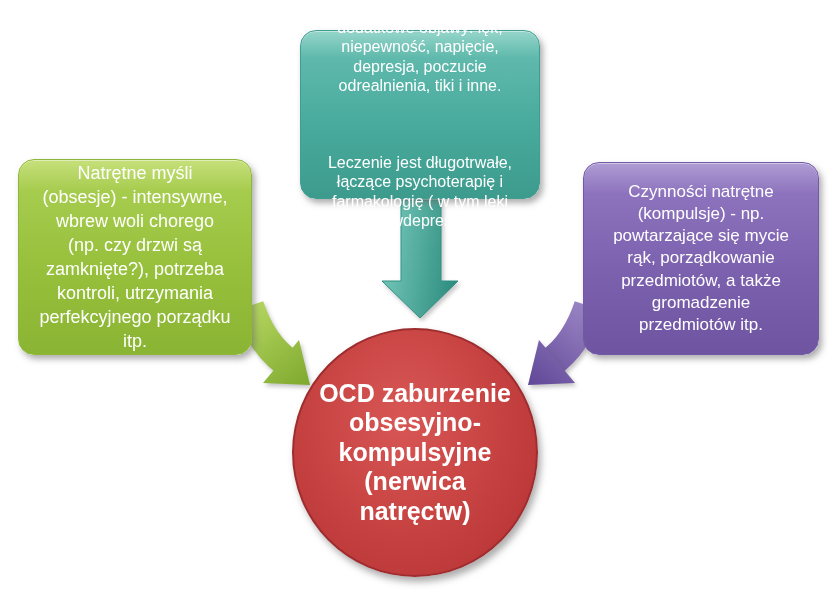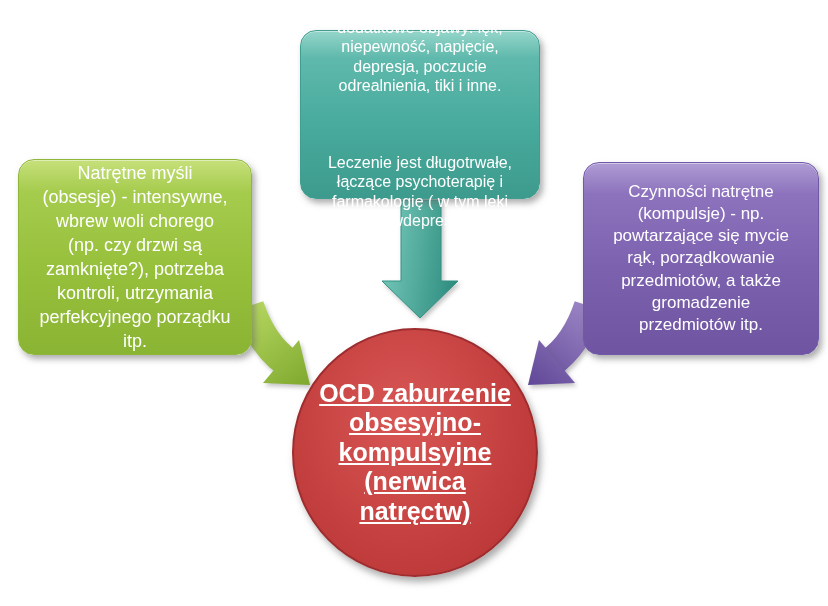--- a/index.html
+++ b/index.html
@@ -44,21 +44,21 @@
   }
   .center-circle{
     position:absolute;left:292px;top:328px;width:246px;height:249px;border-radius:50%;
     background:radial-gradient(ellipse at 45% 36%, #d85755 0%, #c94645 42%, #bf3a3a 72%, #ac3133 100%);
     border:2px solid #9e2d2f;box-sizing:border-box;
     box-shadow:3px 5px 7px rgba(105,105,105,.55);
     display:flex;align-items:center;justify-content:center;
     text-align:center;color:#ffffff;font-weight:bold;
     font-size:25px;line-height:1.18;
   }
-  .center-circle p{margin:0;max-width:204px;text-decoration:underline;}
+  .center-circle p{margin:0;max-width:204px;}
 </style>
 </head>
 <body>
 
 <div class="stage">
 
   <svg class="arrows-layer" viewBox="0 0 828 606" xmlns="http://www.w3.org/2000/svg">
     <defs>
       <linearGradient id="gradGreen" gradientUnits="userSpaceOnUse" x1="245" y1="300" x2="315" y2="392">
         <stop offset="0" stop-color="#b9da64"></stop>

